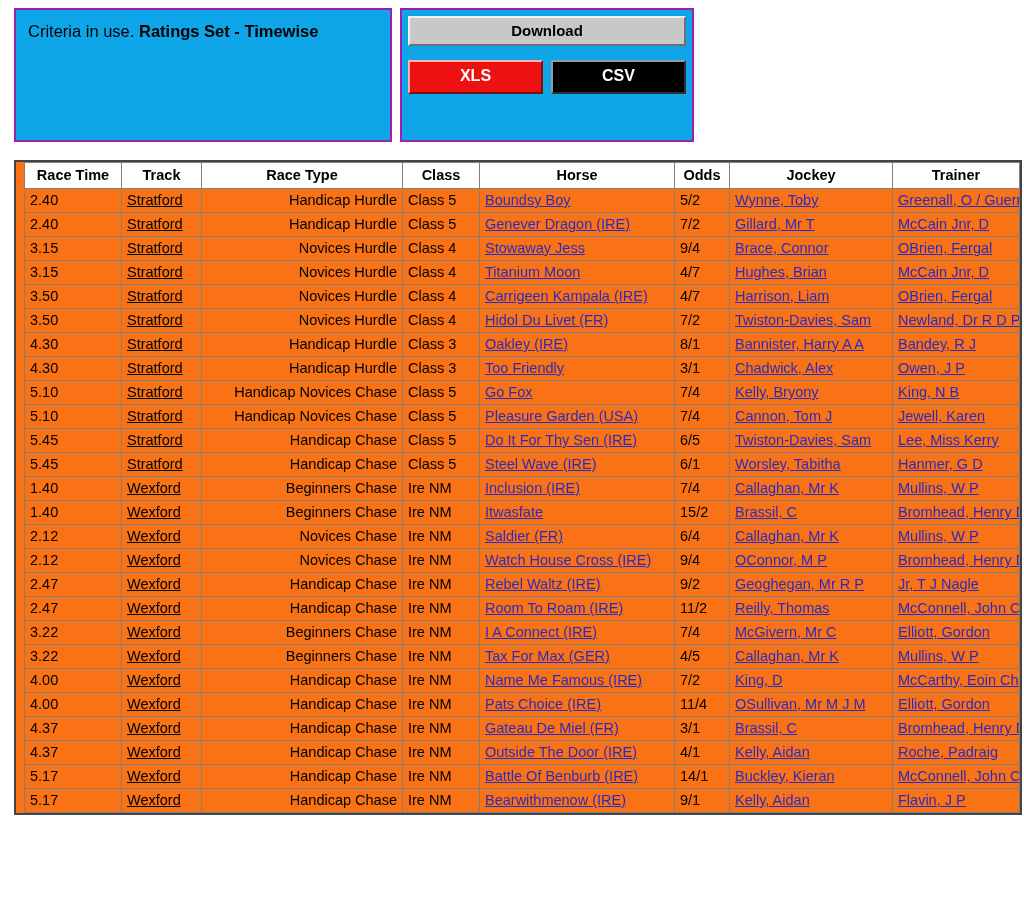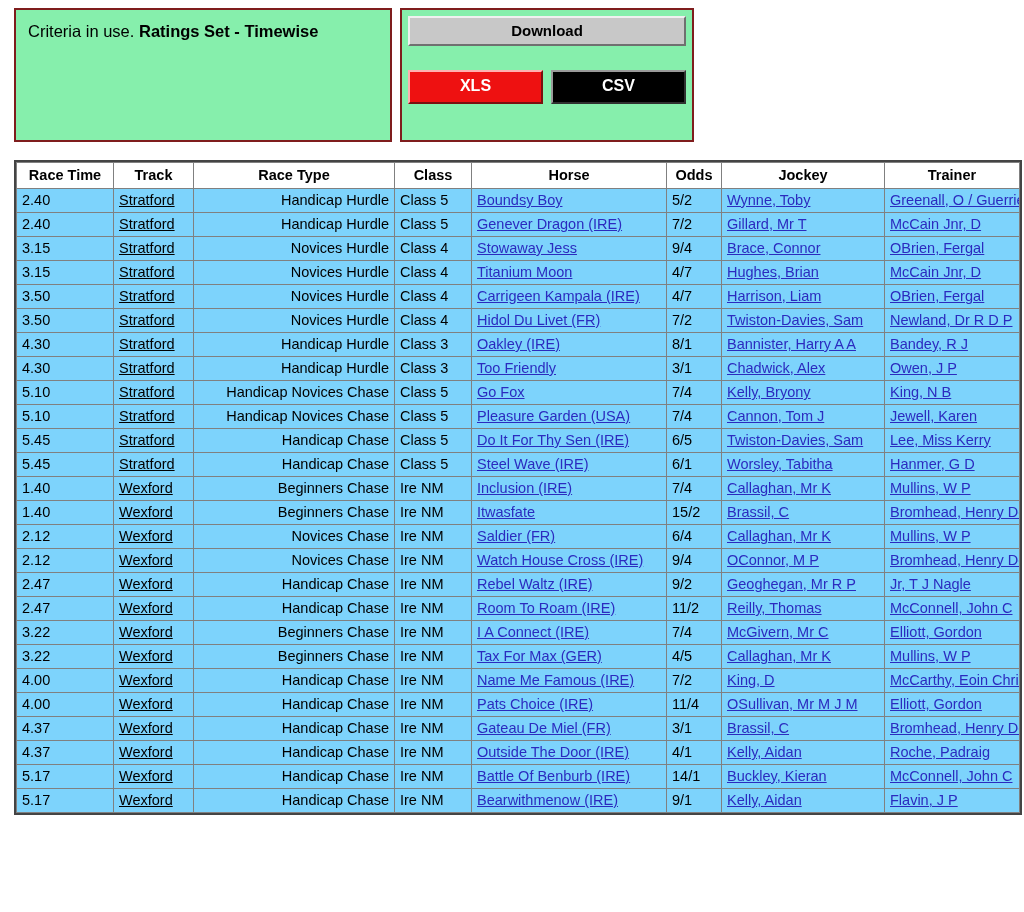--- a/index.html
+++ b/index.html
@@ -16,22 +16,22 @@
 
   
   .top-area {
     display: flex;
     align-items: flex-start;
     padding: 8px 0 0 14px;
     gap: 8px;
   }
 
   .panel {
-    border: 2px solid #7f1d1d;
-    background: #86efac;
+    border: 2px solid #a21caf;
+    background: #0ea5e9;
     box-sizing: border-box;
   }
 
   .criteria-panel {
     width: 378px;
     height: 134px;
     padding: 10px 8px 8px 8px;
     position: relative;
   }
   .criteria-line {
@@ -84,21 +84,21 @@
     border-color: #f0f0f0 #707070 #707070 #f0f0f0;
     text-align: center;
     font-weight: bold;
     font-size: 15px;
     padding: 4px 0 5px 0;
     color: #000;
   }
   .dl-buttons {
     display: flex;
     gap: 8px;
-    margin-top: 24px;
+    margin-top: 14px;
   }
   .dl-btn {
     flex: 1;
     text-align: center;
     font-weight: bold;
     font-size: 16px;
     padding: 5px 0 7px 0;
     border: 2px solid;
     border-color: #f0c8c8 #8a3a3a #8a3a3a #f0c8c8;
   }
@@ -112,21 +112,22 @@
     color: #ffffff;
     border-color: #9a9a9a #303030 #303030 #9a9a9a;
   }
 
   
   .table-wrap {
     margin: 18px 0 0 14px;
     width: 1008px;
     border: 2px solid #444;
     box-sizing: border-box;
-    background: #7dd3fc;
+    background: #f97316;
+    padding-left: 8px;
   }
   table.results {
     border-collapse: collapse;
     width: 100%;
     table-layout: fixed;
   }
   table.results th, table.results td {
     border: 1px solid #808080;
     font-size: 14.5px;
     padding: 3px 5px 4px 5px;

